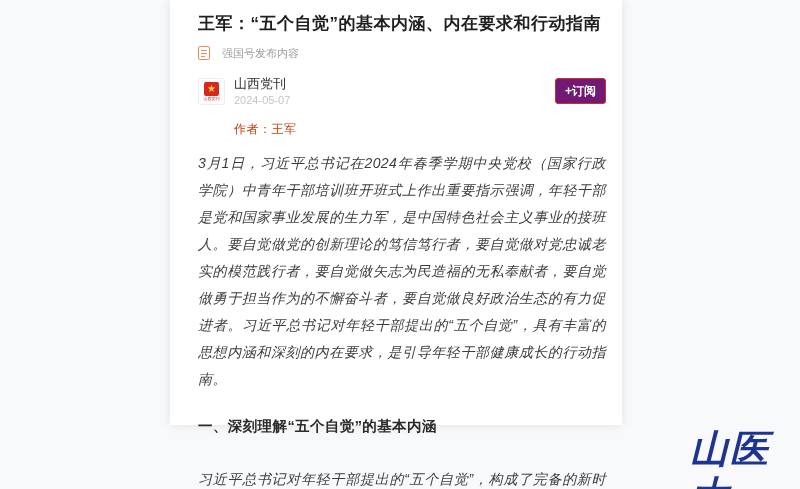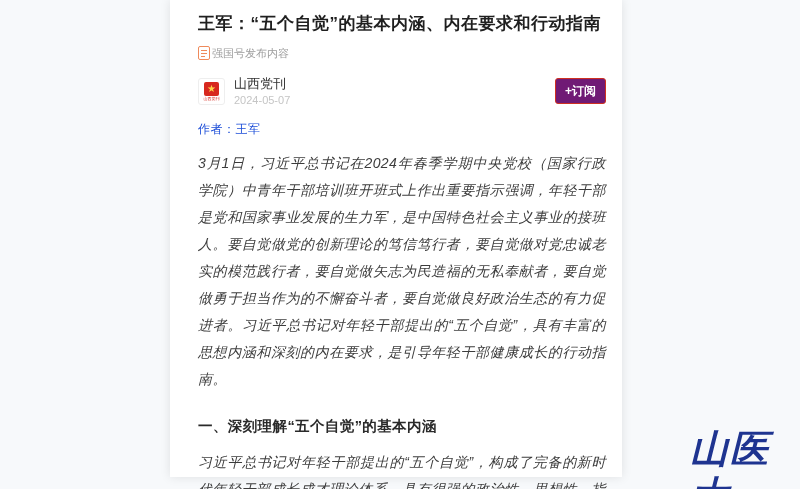--- a/index.html
+++ b/index.html
@@ -6,38 +6,38 @@
   html, body {
     width: 800px; height: 489px;
     overflow: hidden;
     font-family: "Liberation Sans", "DejaVu Sans", sans-serif;
   }
   body { background: #f7f9fb; position: relative; }
 
   .article-card {
     position: absolute;
     left: 170px; top: 0;
-    width: 452px; height: 477px;
+    width: 452px; height: 425px;
     background: #ffffff;
     box-shadow: 0 0 10px rgba(0,0,0,0.10);
     padding: 12px 16px 0 28px;
   }
 
   .article-title {
     font-size: 17px;
     font-weight: bold;
     color: #1f1f1f;
     line-height: 1.45;
     letter-spacing: 0.5px;
   }
 
   .source-tag {
     display: flex;
     align-items: center;
-    gap: 2px;
+    gap: 12px;
     margin-top: 9px;
   }
   .source-tag-icon { width: 12px; height: 14px; display: inline-block; }
   .source-tag-label { font-size: 11px; color: #9b9b9b; }
 
   .publisher-row {
     display: flex;
     align-items: center;
     margin-top: 15px;
   }
@@ -81,41 +81,42 @@
     font-weight: bold;
     line-height: 1;
     padding: 6px 9px;
     border-radius: 3px;
     cursor: pointer;
   }
 
   .author-line {
     margin-top: 14px;
     font-size: 12px;
-    color: #1d4ed8;
+    color: #c2410c;
     letter-spacing: 0.5px;
+    margin-left: 36px;
   }
 
   .article-body { margin-top: 12px; }
   .article-paragraph {
     font-size: 14px;
     color: #3c3c3c;
     line-height: 27px;
     text-align: justify;
     letter-spacing: 0.4px;
     margin-bottom: 16px;
     font-style: italic;
   }
   .article-heading {
     font-size: 14.5px;
     font-weight: bold;
     color: #2a2a2a;
     line-height: 27px;
     letter-spacing: 0.4px;
-    margin: 20px 0 9px 0;
+    margin: 20px 0 26px 0;
   }
 
   .site-watermark {
     position: absolute;
     left: 690px;
     top: 426px;
     font-family: "DejaVu Serif", "Liberation Serif", serif;
     font-weight: bold;
     font-style: italic;
     font-size: 38px;

